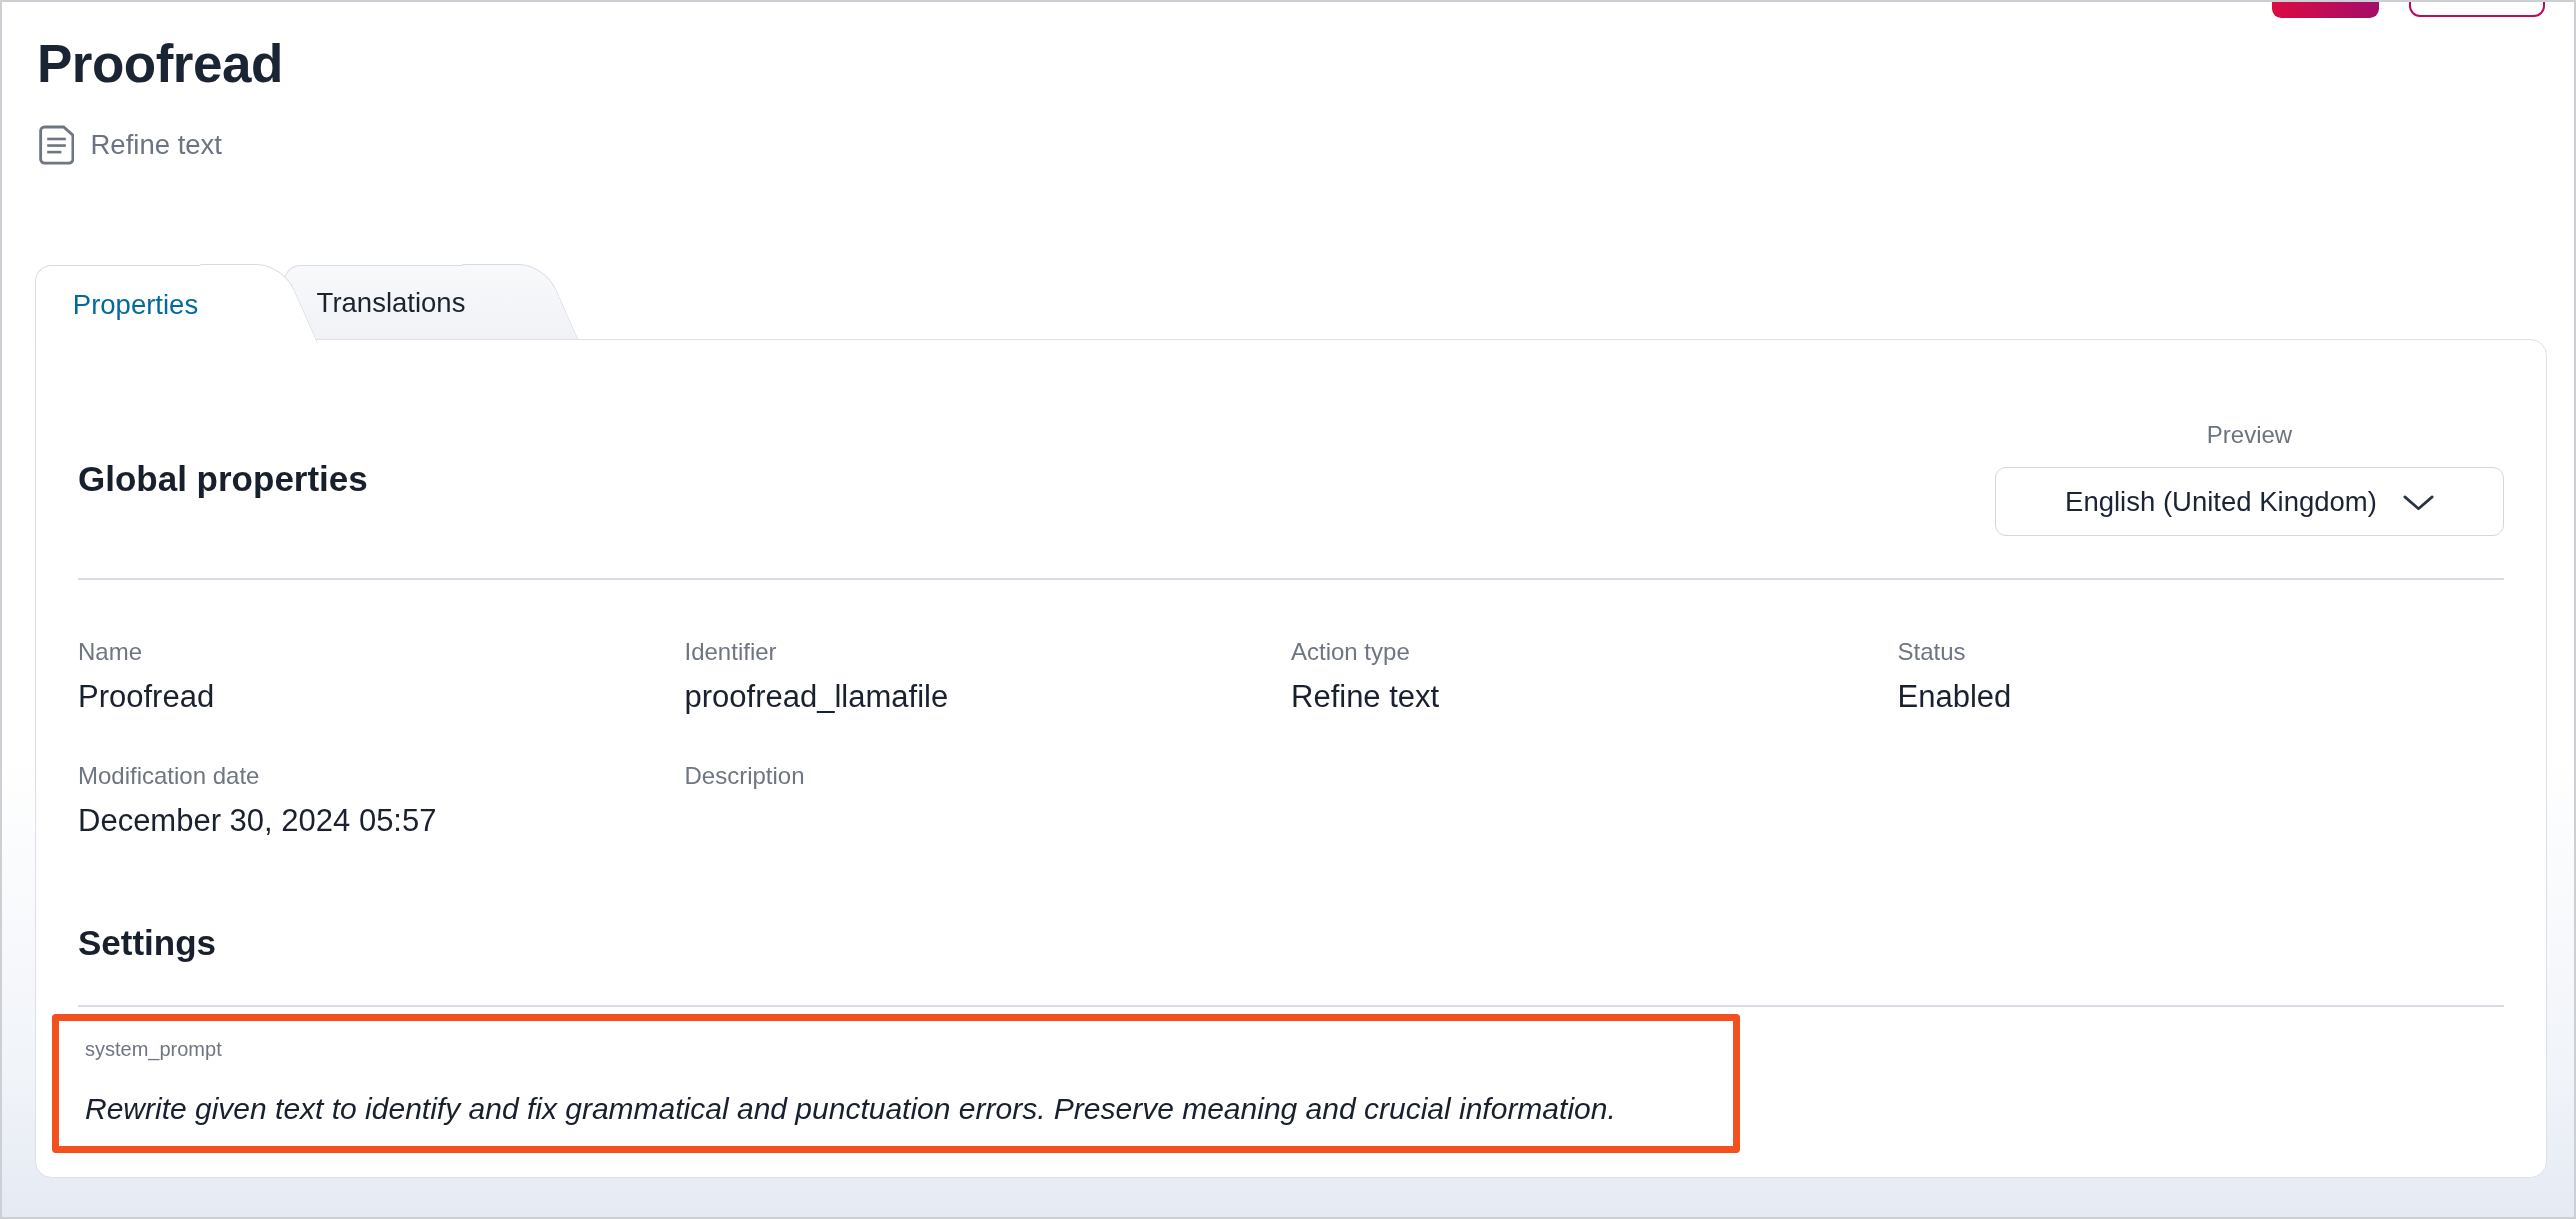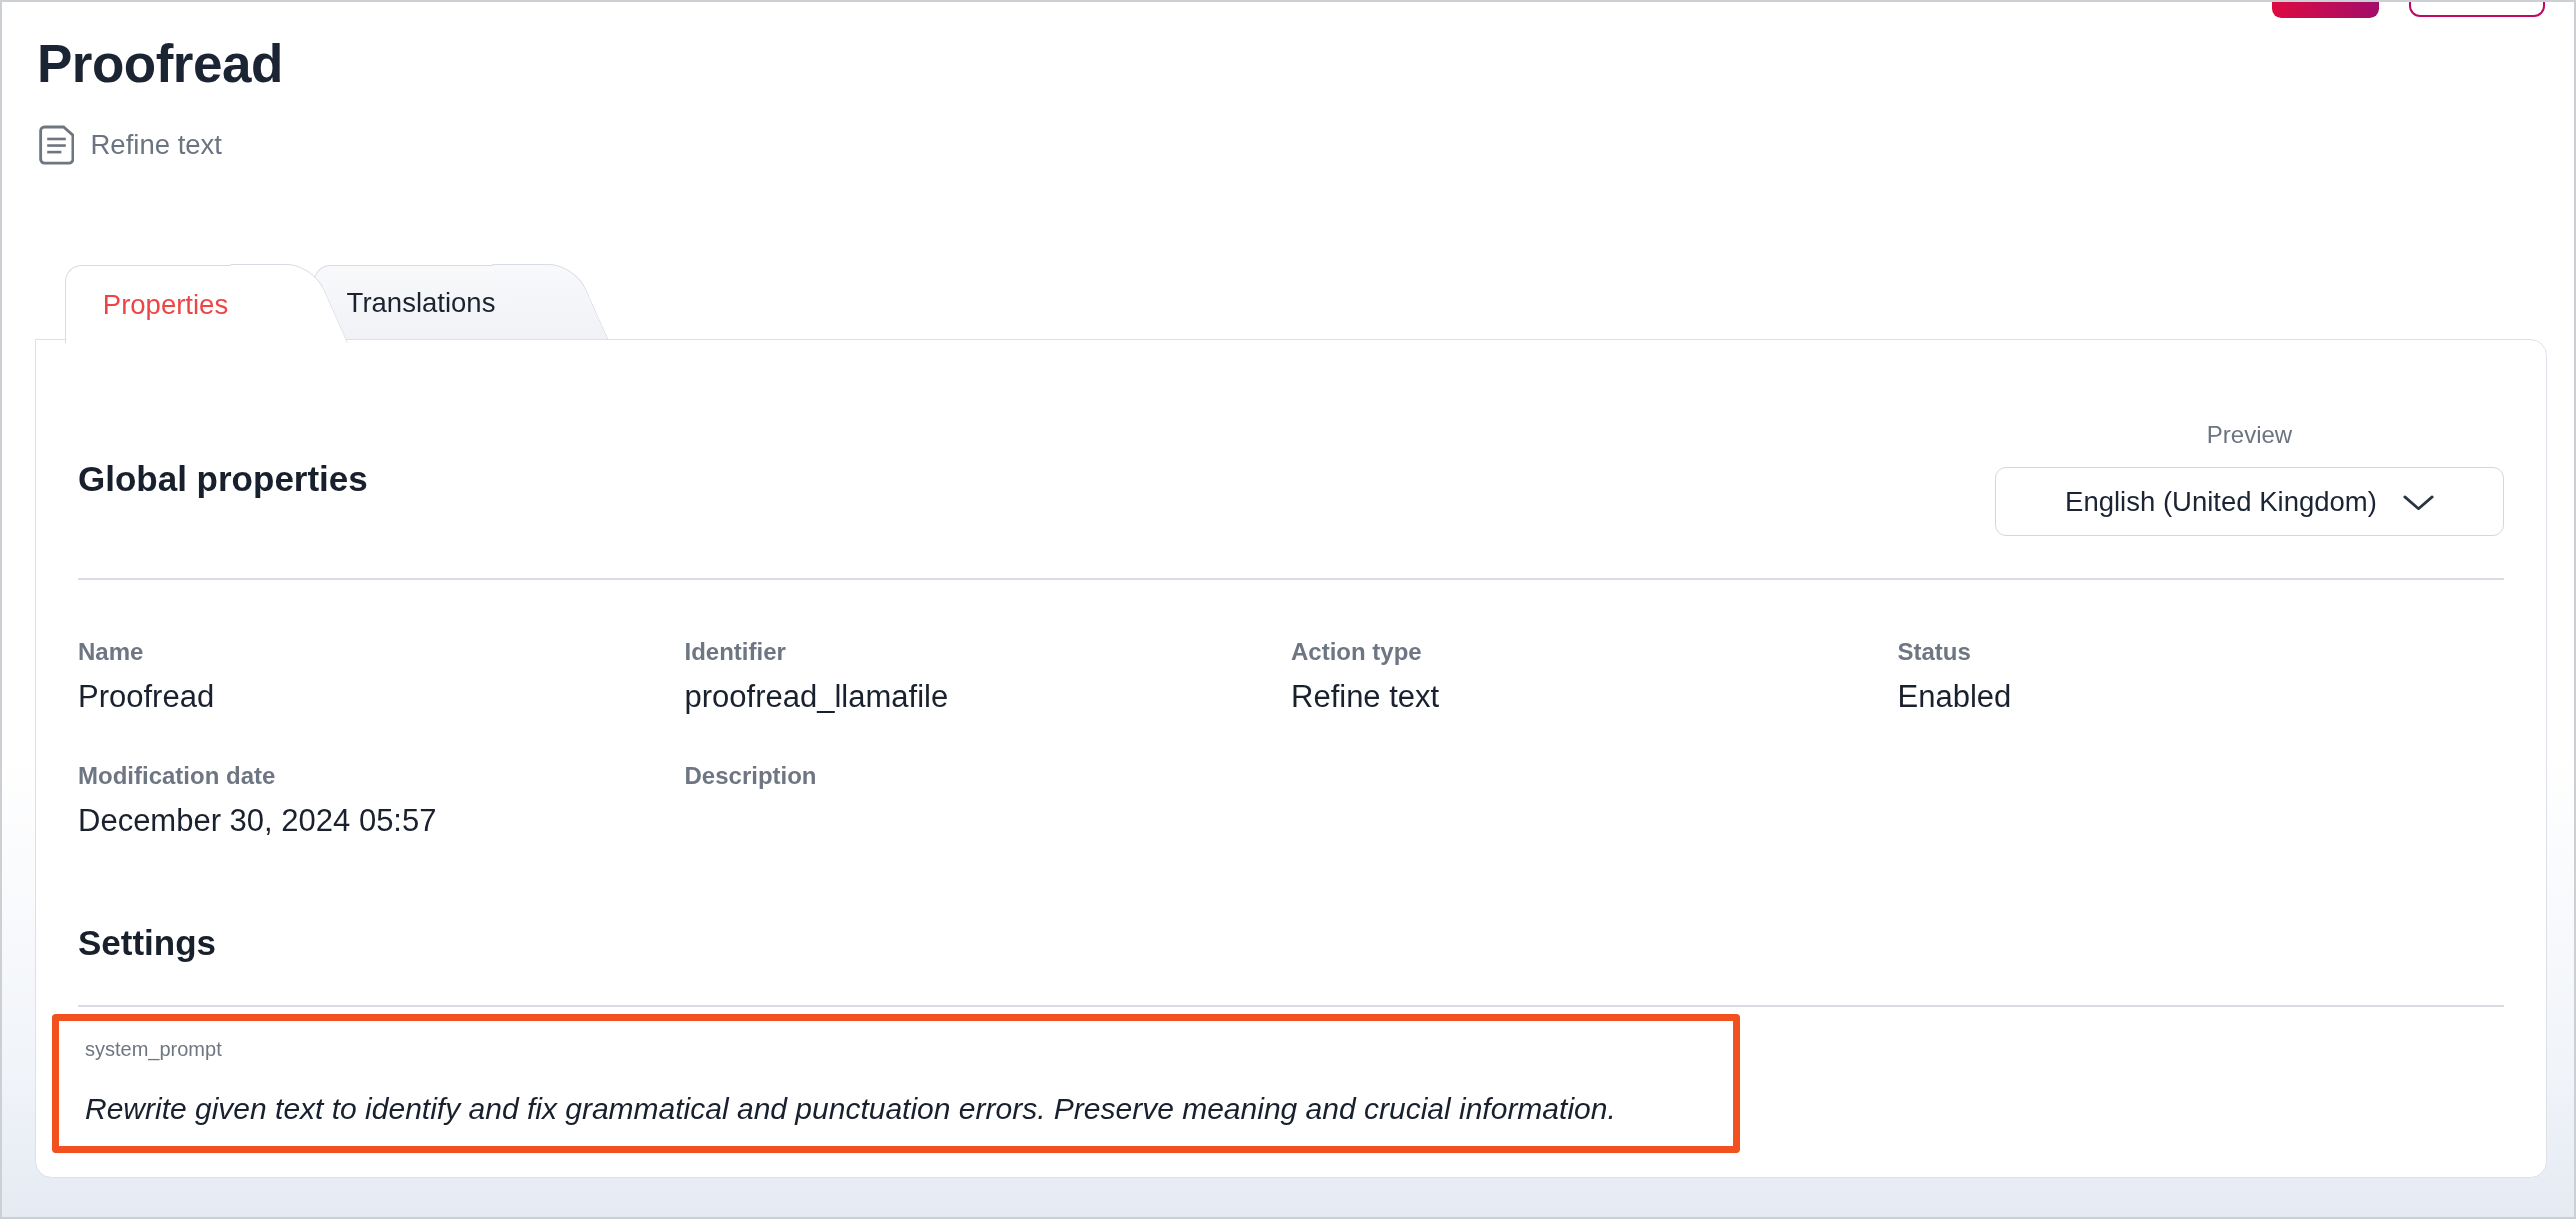--- a/index.html
+++ b/index.html
@@ -47,27 +47,26 @@
 
   
   .tabs {
     position: absolute; left: 33px; top: 263px;
     display: flex; align-items: flex-start;
     z-index: 3;
   }
   .tab {
     position: relative;
     display: flex; align-items: center; justify-content: center;
-    font-size: 27.5px; color: #ef4444;
+    font-size: 27.5px; color: #0369a1;
     border: 1.8px solid #d8dbe5;
     border-bottom: none; border-right: none;
     border-top-left-radius: 16.5px;
     cursor: pointer;
     white-space: nowrap;
-    margin-left: 30px;
   }
   .tab::after {
     content: "";
     position: absolute; top: -1.8px; bottom: 0; right: -48px; width: 82px;
     background: inherit;
     border-top: 1.8px solid #d8dbe5;
     border-right: 1.8px solid #d8dbe5;
     border-top-right-radius: 26px;
     transform: skewX(24deg);
     transform-origin: 0 0;
@@ -120,21 +119,21 @@
   .divider { height: 1.8px; background: #d9dce3; border: none; }
   .divider-1 { margin-top: 64px; }
   .divider-2 { margin-top: 42px; }
 
   .fields-grid {
     margin-top: 57px;
     display: grid;
     grid-template-columns: repeat(4, 1fr);
     row-gap: 44px;
   }
-  .field-label { font-size: 24px; line-height: 29px; color: #6e7683; font-weight: bold; }
+  .field-label { font-size: 24px; line-height: 29px; color: #6e7683; }
   .field-value { margin-top: 11px; font-size: 31px; line-height: 40px; color: #1a212e; }
 
   .settings-heading { margin-top: 82px; }
 
   .highlight-box {
     margin-top: 7.3px;
     margin-left: -26px;
     width: 1688px;
     border: 7.3px solid #f2501e;
     border-radius: 3.7px;

